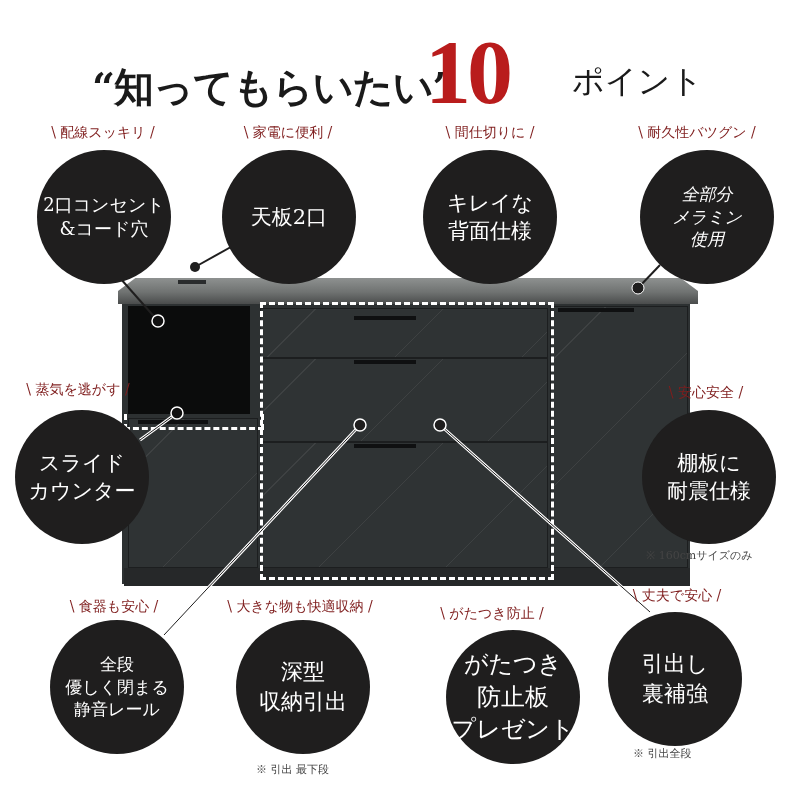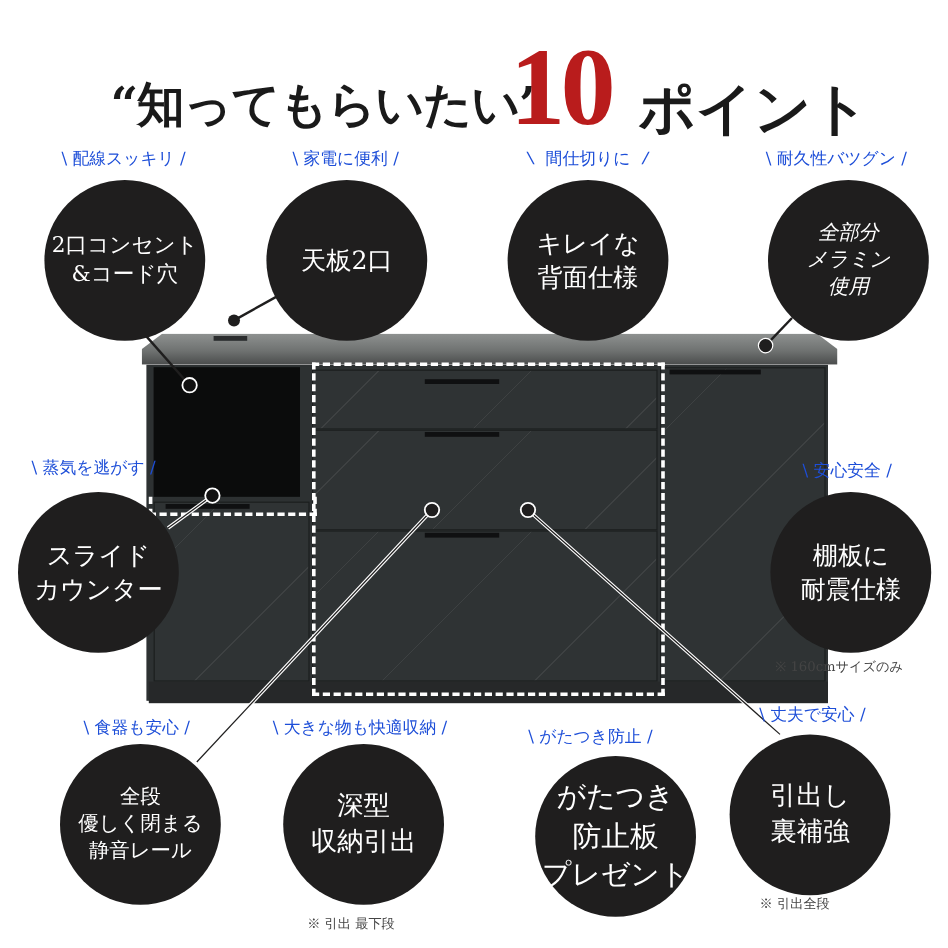--- a/index.html
+++ b/index.html
@@ -2,23 +2,23 @@
 <html><head>
 <meta charset="utf-8">
 <style>
   html, body { margin:0; padding:0; background:#fff; }
   body { width:790px; height:790px; position:relative; overflow:hidden;
          font-family:"DejaVu Serif","Liberation Serif",serif; color:#1e1e1e; }
   .abs { position:absolute; }
   .title { left:0; top:40px; width:686px; height:90px;padding-left:29px; }
   .title-quote { position:absolute; left:92px; top:20px; font-size:40px; font-weight:bold; letter-spacing:-1px; color:#1a1a1a; white-space:nowrap; }
   .title-num { position:absolute; left:425px; top:-14px; font-size:92px; font-weight:bold; color:#b91c1c; font-family:"Liberation Serif","DejaVu Serif",serif; letter-spacing:-4px; line-height:1; }
-  .title-suffix { position:absolute; left:532px; top:20px; font-size:47px; font-weight:bold; color:#1a1a1a; white-space:nowrap; }
+  .title-suffix { position:absolute; left:572px; top:20px; font-size:32px; font-weight:normal; color:#1a1a1a; white-space:nowrap; }
 
-  .label { position:absolute; font-size:14px; white-space:nowrap; color:#1d4ed8; text-align:center; transform:translateX(-50%); }
+  .label { position:absolute; font-size:14px; white-space:nowrap; color:#7f1d1d; text-align:center; transform:translateX(-50%); }
   .circle { position:absolute; border-radius:50%; background:#1f1e1e; color:#fff;
             display:flex; flex-direction:column; align-items:center; justify-content:center; text-align:center; }
   .circle span { display:block; line-height:1.35; white-space:nowrap; }
   .note { position:absolute; font-size:11px; color:#444; white-space:nowrap; }
 
   
   .cabinet { position:absolute; left:118px; top:278px; width:580px; height:312px; }
   .top-board { position:absolute; left:0; top:0; width:580px; height:26px;
      background:linear-gradient(180deg,#8e9190 0%,#6f7271 55%,#4a4c4c 100%);
      clip-path:polygon(3% 0,97% 0,100% 50%,100% 100%,0 100%,0 50%); }
@@ -82,21 +82,21 @@
 
 <div class="label" style="left:103px;top:124px;">\ 配線スッキリ /</div>
 <div class="circle" style="left:37px;top:150px;width:134px;height:134px;font-size:18px;">
   <span>2口コンセント</span>
   <span>&amp;コード穴</span>
 </div>
 <div class="label" style="left:288px;top:124px;">\ 家電に便利 /</div>
 <div class="circle" style="left:222px;top:150px;width:134px;height:134px;font-size:21px;">
   <span>天板2口</span>
 </div>
-<div class="label" style="left:490px;top:124px;font-family:Liberation Mono, monospace;">\ 間仕切りに /</div>
+<div class="label" style="left:490px;top:124px;">\ 間仕切りに /</div>
 <div class="circle" style="left:423px;top:150px;width:134px;height:134px;font-size:21px;">
   <span>キレイな</span>
   <span>背面仕様</span>
 </div>
 <div class="label" style="left:697px;top:124px;">\ 耐久性バツグン /</div>
 <div class="circle" style="left:640px;top:150px;width:134px;height:134px;font-size:17px;font-style:italic;">
   <span>全部分</span>
   <span>メラミン</span>
   <span>使用</span>
 </div>

